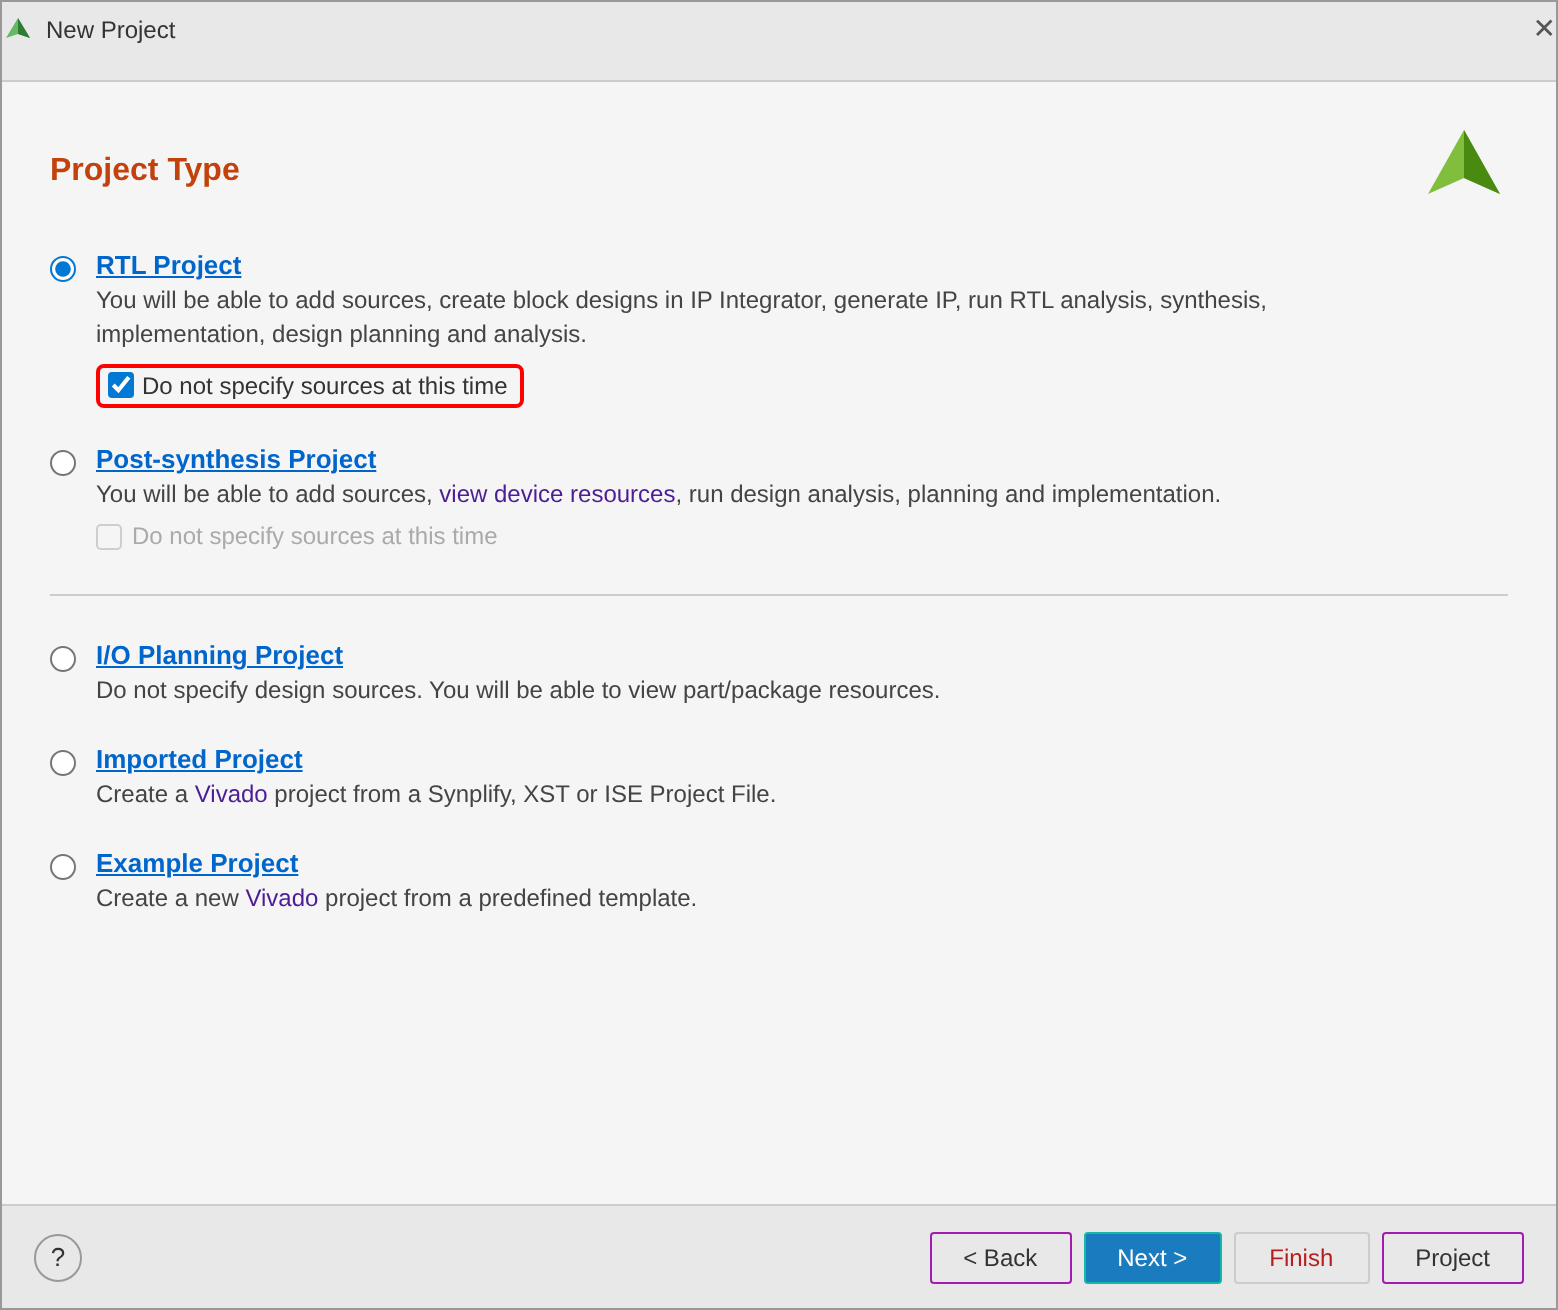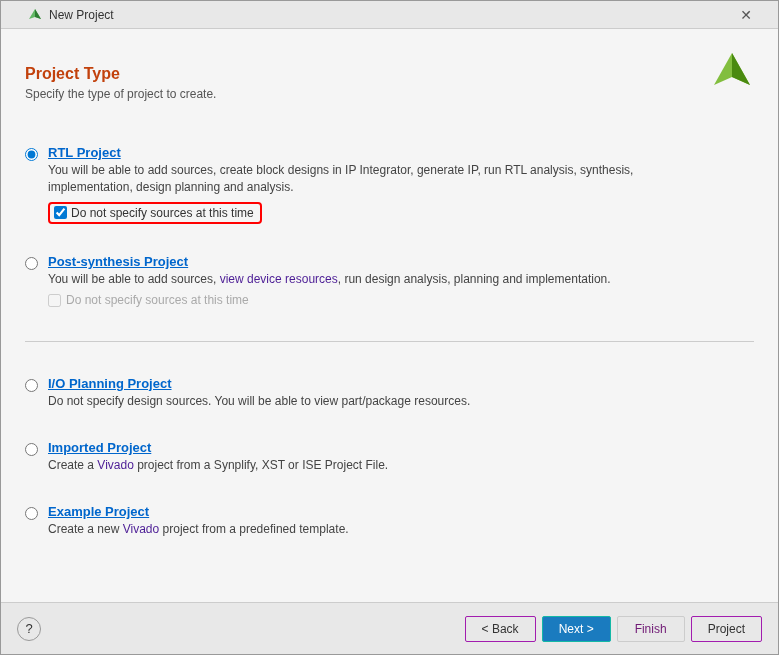--- a/index.html
+++ b/index.html
@@ -17,25 +17,25 @@
       width: 779px;
       height: 655px;
       background: #f5f5f5;
       border: 1px solid #999;
       display: flex;
       flex-direction: column;
     }
     .titlebar {
       background: #e8e8e8;
       border-bottom: 1px solid #ccc;
-      padding: 6px 26px;
-      display: flex;
-      align-items: center;
+      padding: 6px 0;
+      display: flex;
+      align-items: flex-start;
       justify-content: space-between;
-      height: 28px;
+      height: 40px;
     }
     .titlebar-left {
       display: flex;
       align-items: center;
       gap: 6px;
     }
     .titlebar-title {
       font-size: 12px;
       color: #333;
     }
@@ -69,21 +69,21 @@
       display: flex;
       justify-content: space-between;
       align-items: flex-start;
       margin-bottom: 20px;
     }
     .header-text {}
 
     .option-group {
       display: flex;
       flex-direction: column;
-      gap: 30px;
+      gap: 18px;
       margin-top: 10px;
     }
     .option-row {
       display: flex;
       gap: 10px;
       align-items: flex-start;
     }
     .option-radio {
       margin-top: 3px;
       cursor: pointer;
@@ -166,21 +166,21 @@
       color: #333;
       min-width: 68px;
       text-align: center;
     }
     .btn-primary {
       background: #1a7bbf;
       color: white;
       border: 1px solid #14b8a6;
     }
     .btn-disabled {
-      color: #701a75;
+      color: #b91c1c;
       background: #e8e8e8;
       border: 1px solid #ccc;
       cursor: default;
     }
     .help-btn {
       width: 24px;
       height: 24px;
       border-radius: 50%;
       border: 1px solid #999;
       background: #e8e8e8;
@@ -211,21 +211,20 @@
       </svg>
       <span class="titlebar-title">New Project</span>
     </div>
     <button class="titlebar-close">✕</button>
   </div>
 
   <div class="content">
     <div class="header-area">
       <div class="header-text">
         <div class="page-title">Project Type</div>
-        <div class="page-subtitle">Specify the type of project to create.</div>
       </div>
 
       <svg width="44" height="44" viewBox="0 0 44 44">
         <polygon points="22,4 40,36 22,28 4,36" fill="#76b82a" opacity="0.9"></polygon>
         <polygon points="22,4 40,36 22,28" fill="#4a8a10"></polygon>
       </svg>
     </div>
 
     <div class="option-group">
 

